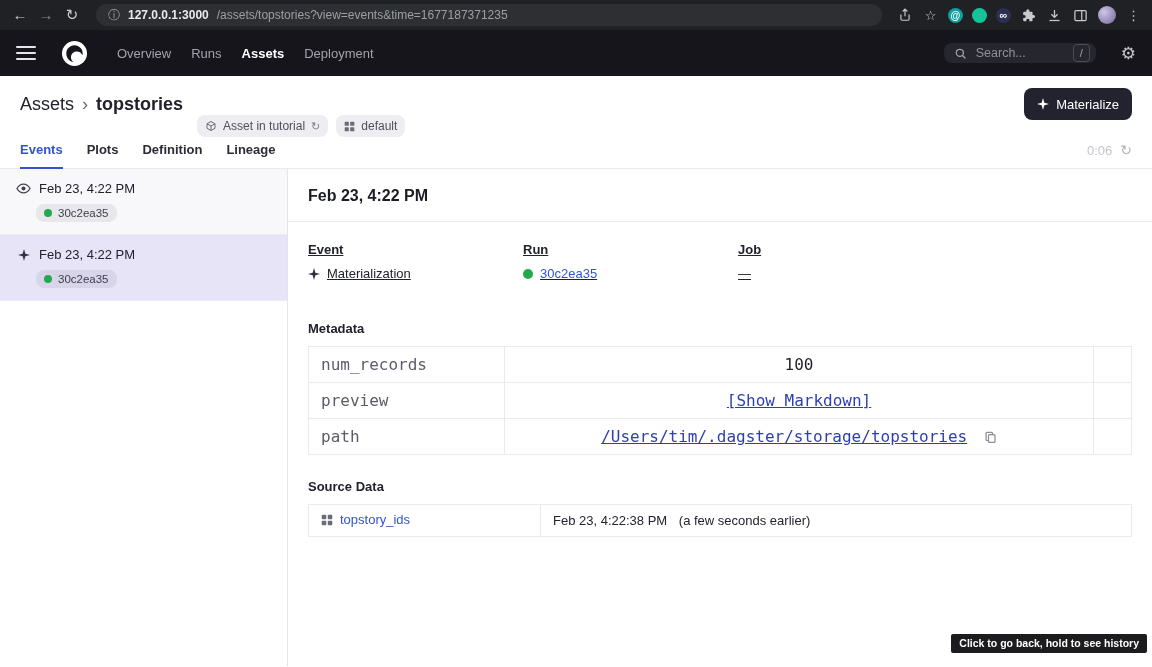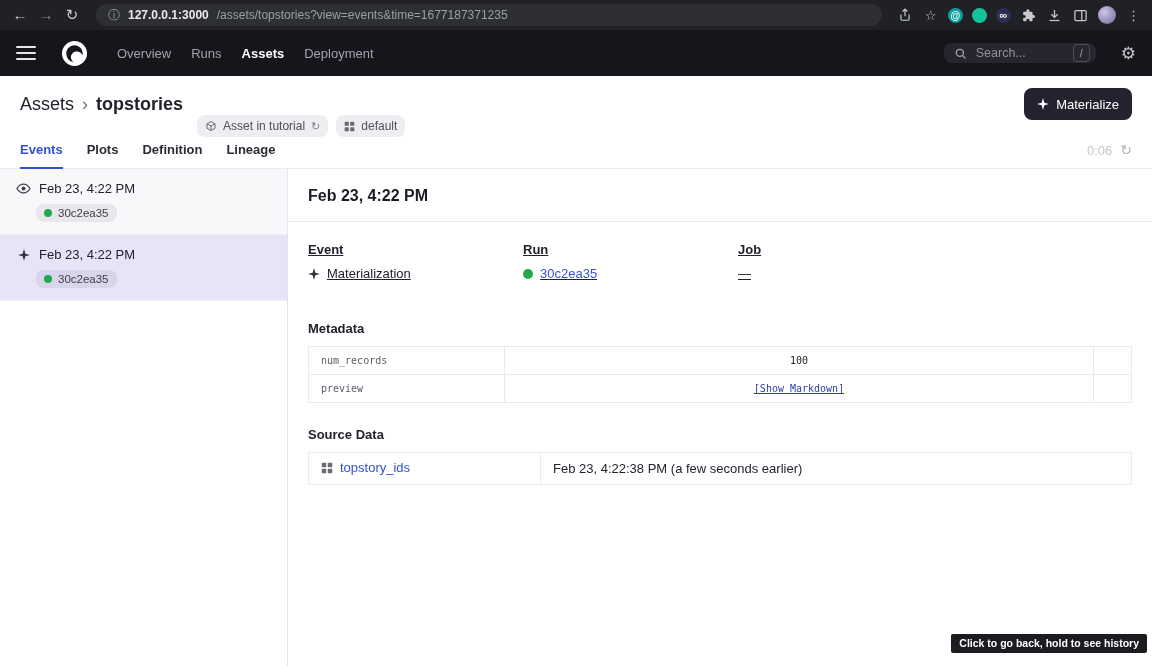--- a/index.html
+++ b/index.html
@@ -87,33 +87,33 @@
   .info-col { width:215px; }
   .info-label { font-size:13px; font-weight:700; color:#21222c; margin-bottom:9px; }
   .info-value { font-size:13px; color:#21222c; display:flex; align-items:center; gap:7px; }
   .info-value .dot { width:10px; height:10px; }
   .run-link { color:#3352d1; cursor:pointer; }
   .spark { color:#30313c; }
 
   .section { padding:16px 20px 0; }
   .section h3 { font-size:13px; font-weight:700; color:#21222c; margin:0 0 10px; }
   table.meta { width:100%; border-collapse:collapse; border:1px solid #e2e2e8; }
-  .meta td { border:1px solid #e9e9ee; padding:8px 12px; font-size:10px; vertical-align:middle; }
+  .meta td { border:1px solid #e9e9ee; padding:8px 12px; font-size:16px; vertical-align:middle; }
   .meta td.k { width:196px; font-family:"DejaVu Sans Mono", monospace; color:#5b5c68; }
   .meta td.v { font-family:"DejaVu Sans Mono", monospace; color:#23242e;text-align:center; }
   .meta td.actions { width:38px; }
   .mono-link { font-family:"DejaVu Sans Mono", monospace; color:#2c3fb0; text-decoration:underline; cursor:pointer; }
   .copy-btn { display:inline-block; vertical-align:-2px; margin-left:7px; cursor:pointer; }
 
   table.source { width:100%; border-collapse:collapse; border:1px solid #e2e2e8; }
   .source td { border:1px solid #e9e9ee; padding:7px 12px; font-size:13px; vertical-align:middle; }
   .source td.asset { width:232px;margin-top:44px; }
   .asset-link { display:inline-flex; align-items:center; gap:7px; color:#3352d1; cursor:pointer; }
   .src-time { color:#23242e; }
-  .src-note { color:#23242e; }
+  .src-note { color:#23242e; margin-left:8px; }
 
   .tooltip { position:absolute; right:5px; bottom:14px; background:#1b1b20; color:#fff; font-size:10.5px;
              font-weight:600; padding:3px 8px 4px; border-radius:2px; z-index:20; }
 </style>
 </head>
 <body>
 
 <div class="chrome">
   <span class="nav-btn">←</span>
   <span class="nav-btn dim">→</span>
@@ -303,20 +303,33 @@
         <tbody>
             <tr>
           <td class="k">num_records</td>
           <td class="v">100</td>
           <td class="actions"></td>
         </tr>
         <tr>
           <td class="k">preview</td>
           <td class="v">
             <span class="mono-link">[Show Markdown]</span>
+          </td>
+          <td class="actions"></td>
+        </tr>
+        <tr>
+          <td class="k">path</td>
+          <td class="v">
+            <span class="mono-link">/Users/tim/.dagster/storage/topstories</span>
+            <span class="copy-btn">
+              <svg viewBox="0 0 16 16" width="13" height="13" fill="none" stroke="#8b8c96" stroke-width="1.5">
+                    <rect x="5.5" y="4.5" width="8" height="9.5" rx="1.2"></rect>
+                    <path d="M10.5 4.5V3A1.2 1.2 0 0 0 9.3 1.8H3.7A1.2 1.2 0 0 0 2.5 3v7.5a1.2 1.2 0 0 0 1.2 1.2h1.8"></path>
+                  </svg>
+            </span>
           </td>
           <td class="actions"></td>
         </tr>
       </tbody>
         </table>
     </div>
 
     <div class="section" style="padding-top:24px;">
       <h3>Source Data</h3>
       <table class="source">

